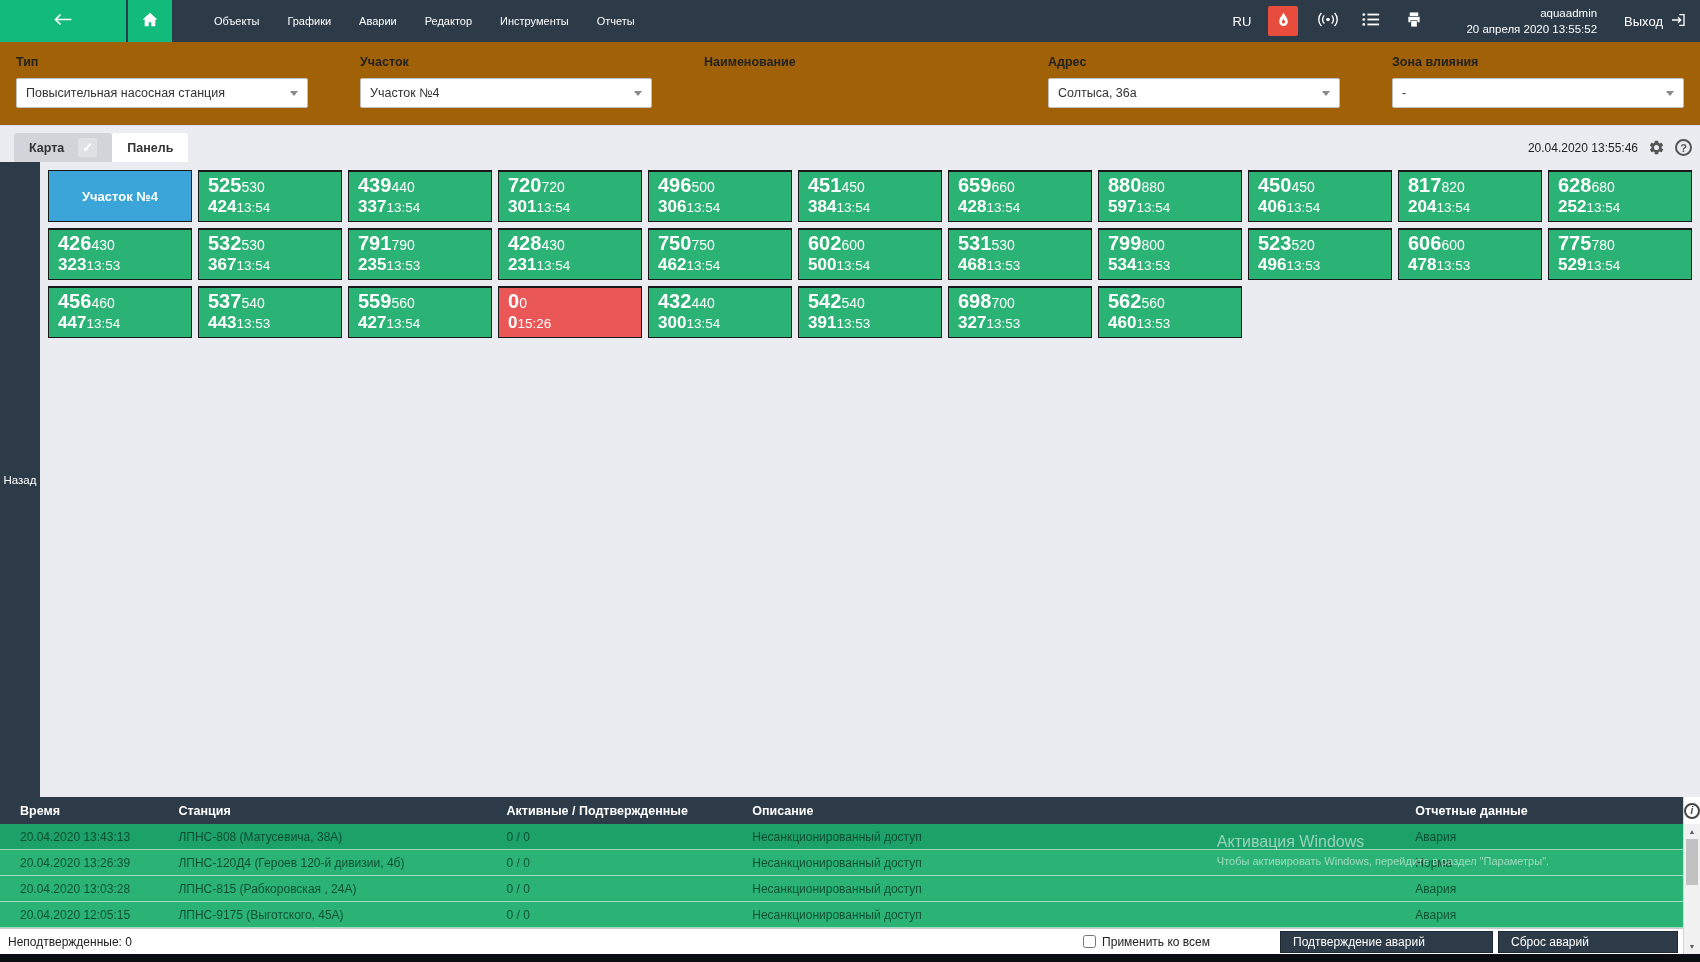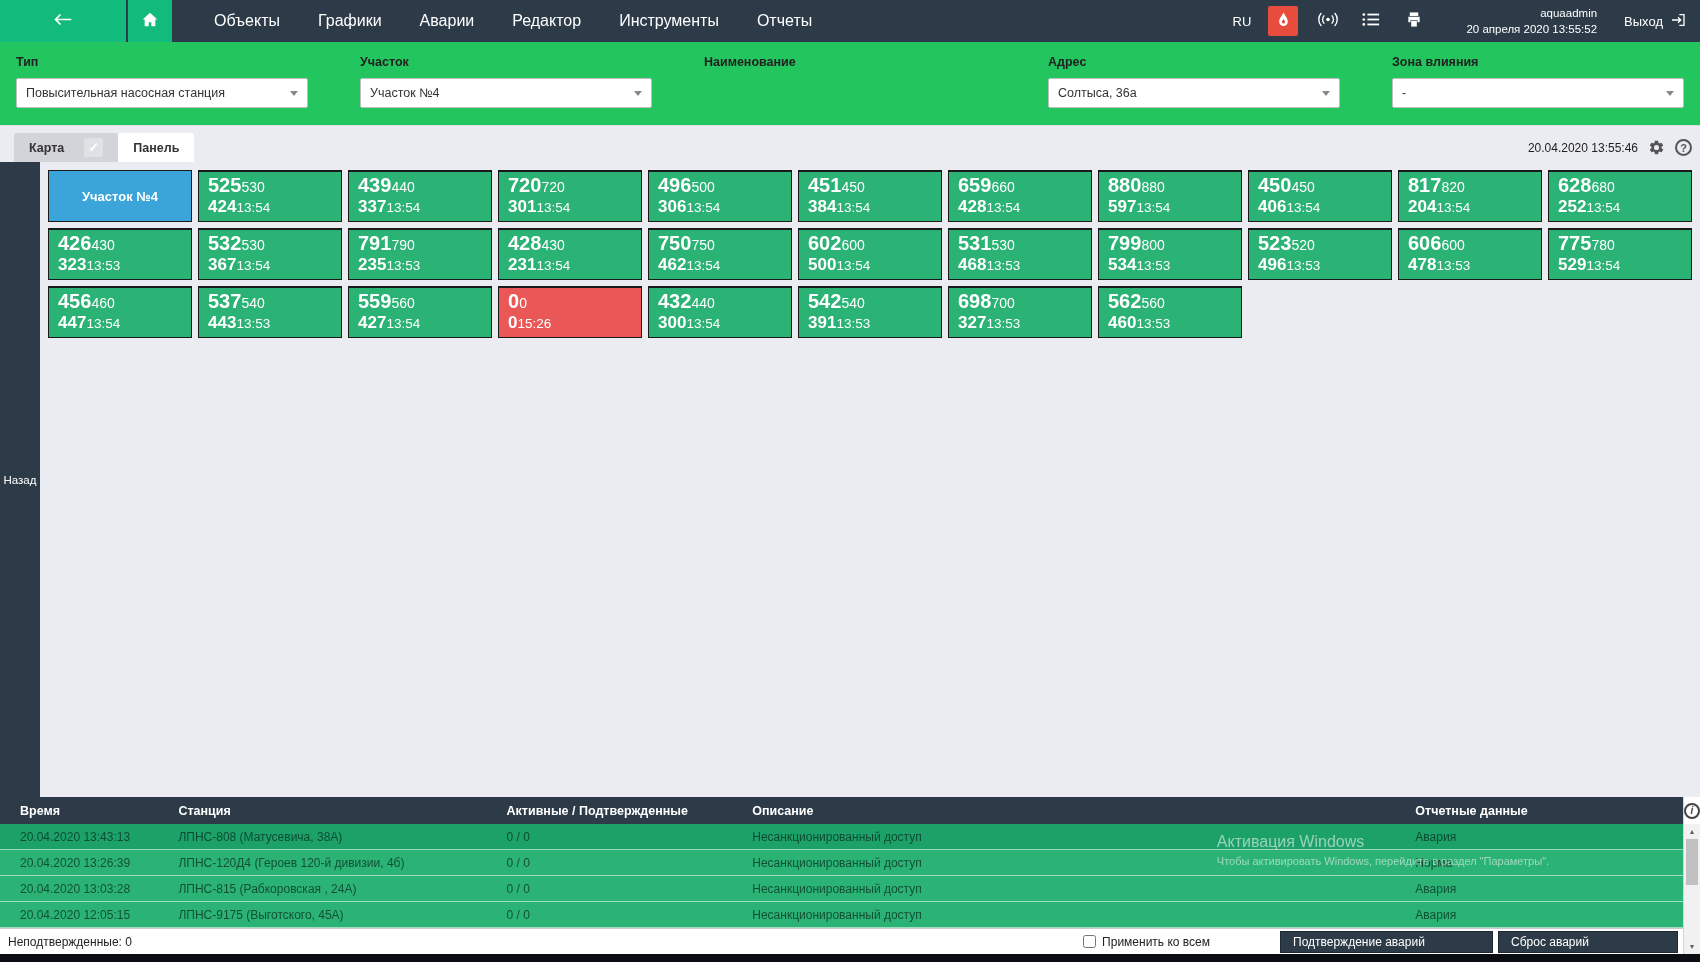--- a/index.html
+++ b/index.html
@@ -5,40 +5,40 @@
   *{box-sizing:border-box;margin:0;padding:0}
   html,body{width:1700px;height:962px;overflow:hidden}
   body{font-family:"Liberation Sans",sans-serif;background:#fff}
   .app{width:1700px;height:962px;display:flex;flex-direction:column}
 
   
   .navbar{flex:0 0 42px;background:#2d3b48;display:flex;align-items:stretch;color:#fff}
   .nav-btn{background:#12ba7b;display:flex;align-items:center;justify-content:center;cursor:pointer}
   .nav-back{width:126px;margin-right:2px}
   .nav-home{width:44px;margin-right:28px}
-  .nav-menu{display:flex;align-items:center;gap:10px;font-size:16px}
+  .nav-menu{display:flex;align-items:center;gap:0;font-size:11px}
   .nav-menu .item{cursor:pointer;padding:0 14px;white-space:nowrap}
   .nav-right{margin-left:auto;display:flex;align-items:center;gap:17px;padding-right:14px}
   .lang{font-size:13px}
   .flame-btn{width:30px;height:30px;background:#e74c3c;border-radius:2px;display:flex;align-items:center;justify-content:center;cursor:pointer}
   .icon-btn{display:flex;align-items:center;justify-content:center;width:26px;height:26px;cursor:pointer}
   .user-block{text-align:right;font-size:11.5px;line-height:1.4;margin-left:22px}
   .logout{display:flex;align-items:center;gap:7px;font-size:13px;cursor:pointer;margin-left:10px}
 
   
-  .filters{flex:0 0 84px;background:#22c55e;display:flex;gap:52px;padding:13px 16px 0;border-bottom:1px solid #dddde3}
+  .filters{flex:0 0 84px;background:#a16207;display:flex;gap:52px;padding:13px 16px 0;border-bottom:1px solid #dddde3}
   .fgroup{flex:1;min-width:0}
   .flabel{font-size:12.5px;font-weight:bold;color:#222;margin-bottom:9px}
   .select{height:30px;border:1px solid #bfbfbf;border-radius:2px;background:#fff;display:flex;align-items:center;padding:0 26px 0 9px;font-size:12.5px;color:#333;position:relative;cursor:pointer;white-space:nowrap;overflow:hidden}
   .select::after{content:"";position:absolute;right:9px;top:12px;border-left:4px solid transparent;border-right:4px solid transparent;border-top:5px solid #888}
 
   
   .content{flex:1;background:#ebecf2;display:flex;flex-direction:column;min-height:0}
   .tabbar{flex:0 0 36px;display:flex;align-items:flex-end;padding:0 0 0 14px}
-  .tab{height:29px;display:flex;align-items:center;gap:20px;padding:0 15px;font-size:12.5px;font-weight:bold;color:#333;cursor:pointer}
+  .tab{height:29px;display:flex;align-items:center;gap:14px;padding:0 15px;font-size:12.5px;font-weight:bold;color:#333;cursor:pointer}
   .tab-map{background:#d3d4da;border-radius:3px 3px 0 0}
   .tab-panel{background:#fff;border-radius:3px 3px 0 0}
   .tab .check{color:#fff;font-size:13px;background:rgba(255,255,255,.3);width:19px;height:19px;display:flex;align-items:center;justify-content:center;border-radius:2px}
   .tab-right{margin-left:auto;display:flex;align-items:center;gap:10px;height:29px;font-size:12px;color:#222;padding-right:8px}
   .gear-svg{display:flex;cursor:pointer}
   .qmark{width:17px;height:17px;border:2px solid #555;border-radius:50%;display:flex;align-items:center;justify-content:center;font-size:11px;font-weight:bold;color:#555;cursor:pointer}
   .panel{flex:1;display:flex;min-height:0}
   .side{width:40px;background:#2d3b48;color:#fff;display:flex;align-items:center;justify-content:center;font-size:11.5px;cursor:pointer}
   .tiles{flex:1;padding:8px;display:flex;flex-wrap:wrap;gap:6px;align-content:flex-start}
   .tile{width:144px;height:52px;border:1px solid #1a1a1a;display:flex;flex-direction:column;cursor:pointer;background:#fff}

